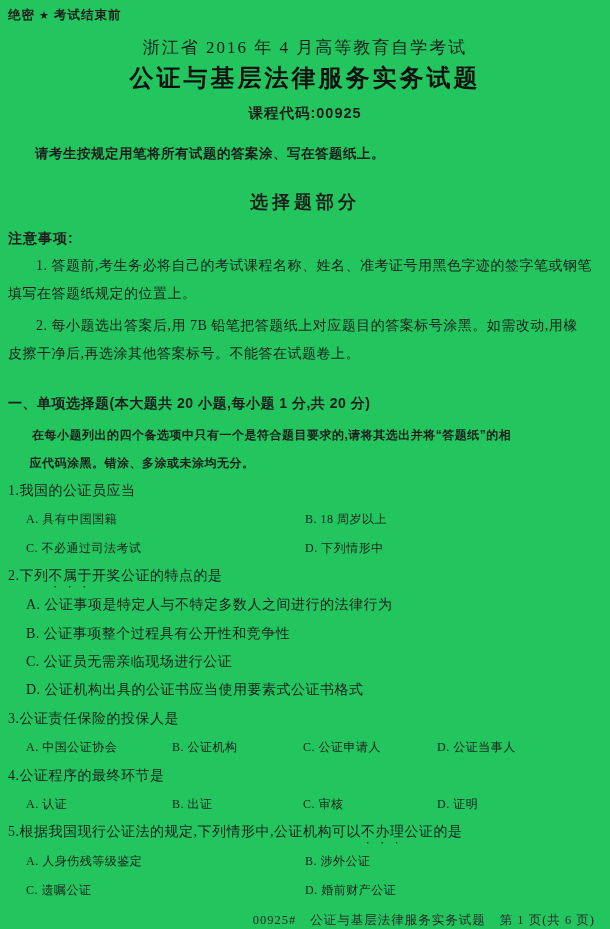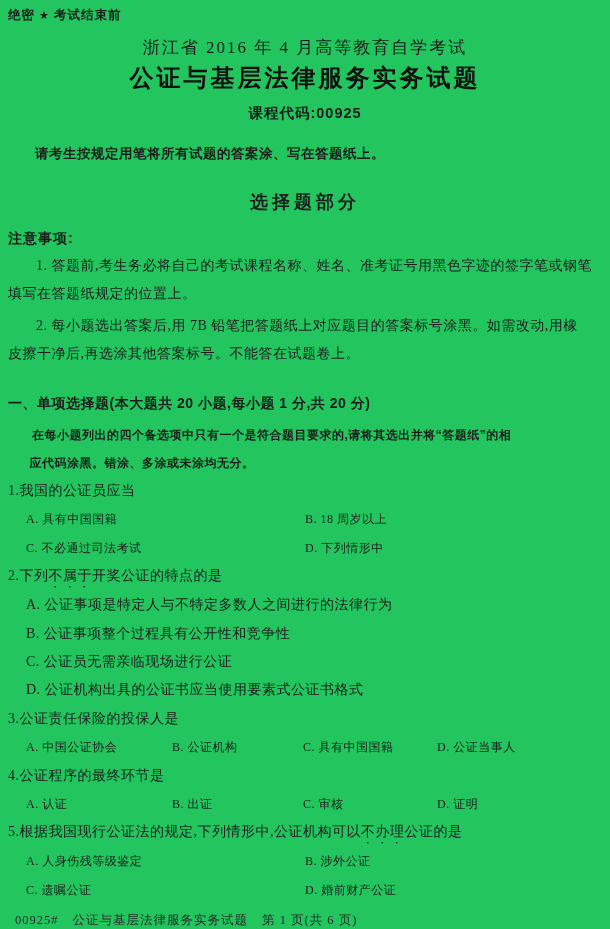--- a/index.html
+++ b/index.html
@@ -44,21 +44,21 @@
   .cols4 { grid-template-columns:146px 131px 134px 1fr; }
   .opt-list { padding-left:18px; }
 
   .emph {
     -webkit-text-emphasis:filled dot;
     -webkit-text-emphasis-position:under left;
     text-emphasis:filled dot;
     text-emphasis-position:under left;
   }
 
-  .footer { margin-top:8px; text-align:left; font-size:12.5px; line-height:16px; color:#2a2a2a; letter-spacing:1px; }
+  .footer { margin-top:8px; text-align:right; font-size:12.5px; line-height:16px; color:#2a2a2a; letter-spacing:1px; }
   .footer span { padding:0 7px; }
 </style>
 </head>
 <body>
 
 <div class="page">
 
   <div class="classification hei">
     <span>绝密</span><span class="star">★</span><span>考试结束前</span>
   </div>
@@ -98,21 +98,21 @@
       <div class="q-line">A. 公证事项是特定人与不特定多数人之间进行的法律行为</div>
       <div class="q-line">B. 公证事项整个过程具有公开性和竞争性</div>
       <div class="q-line">C. 公证员无需亲临现场进行公证</div>
       <div class="q-line">D. 公证机构出具的公证书应当使用要素式公证书格式</div>
     </div>
 
     <div class="q-line"><span>3.</span><span>公证责任保险的投保人是</span></div>
     <div class="opt-row cols4">
       <span>A. 中国公证协会</span>
       <span>B. 公证机构</span>
-      <span>C. 具有中国国籍</span>
+      <span>C. 公证申请人</span>
       <span>D. 公证当事人</span>
     </div>
 
     <div class="q-line"><span>4.</span><span>公证程序的最终环节是</span></div>
     <div class="opt-row cols4">
       <span>A. 认证</span>
       <span>B. 出证</span>
       <span>C. 审核</span>
       <span>D. 证明</span>
     </div>

